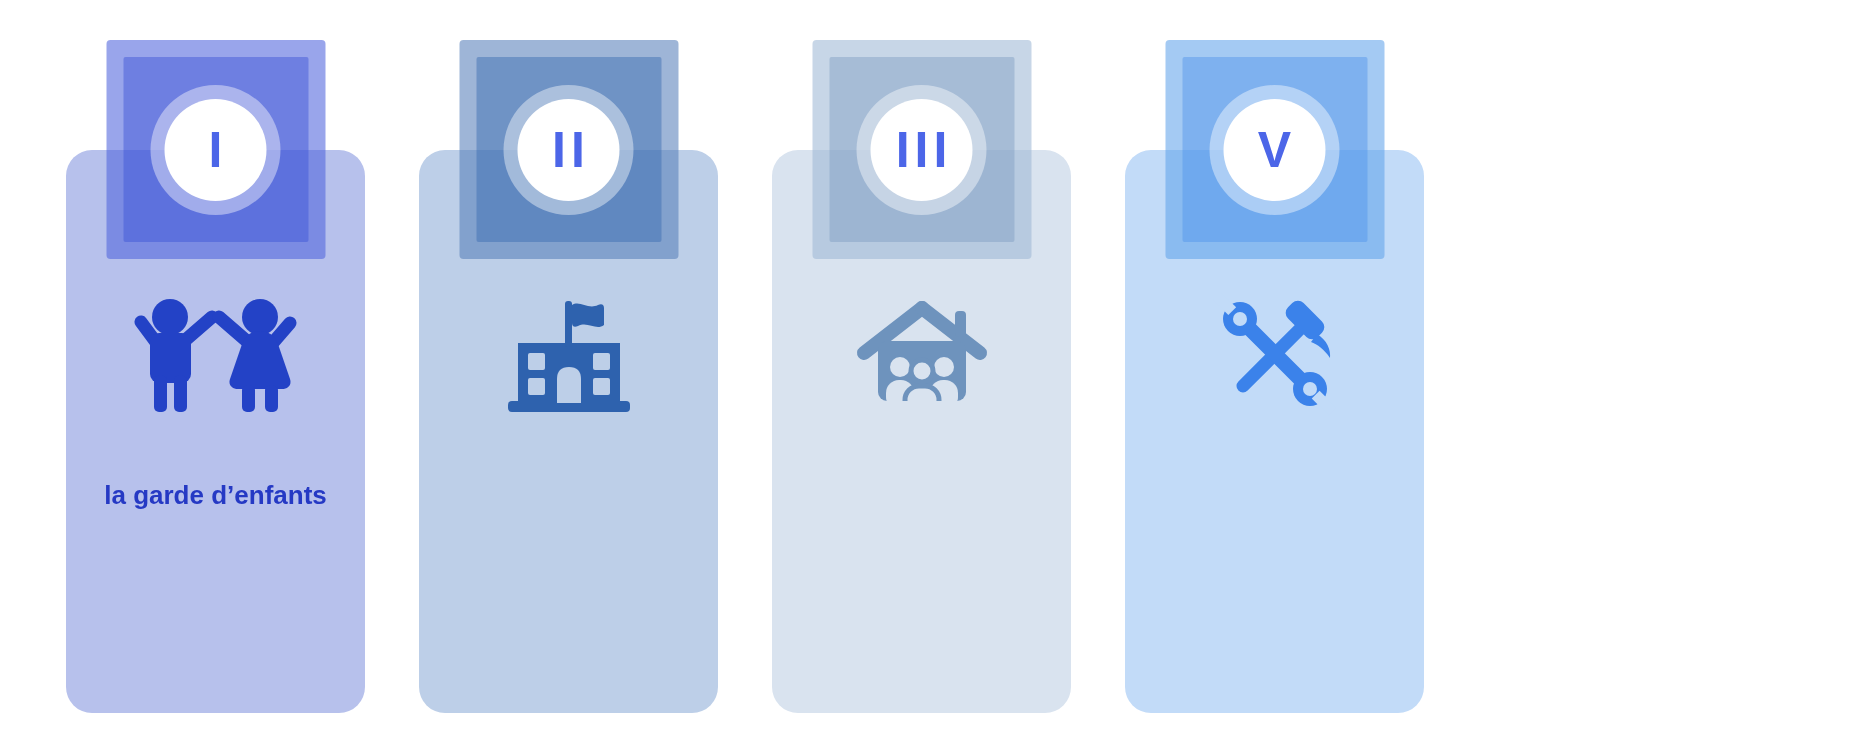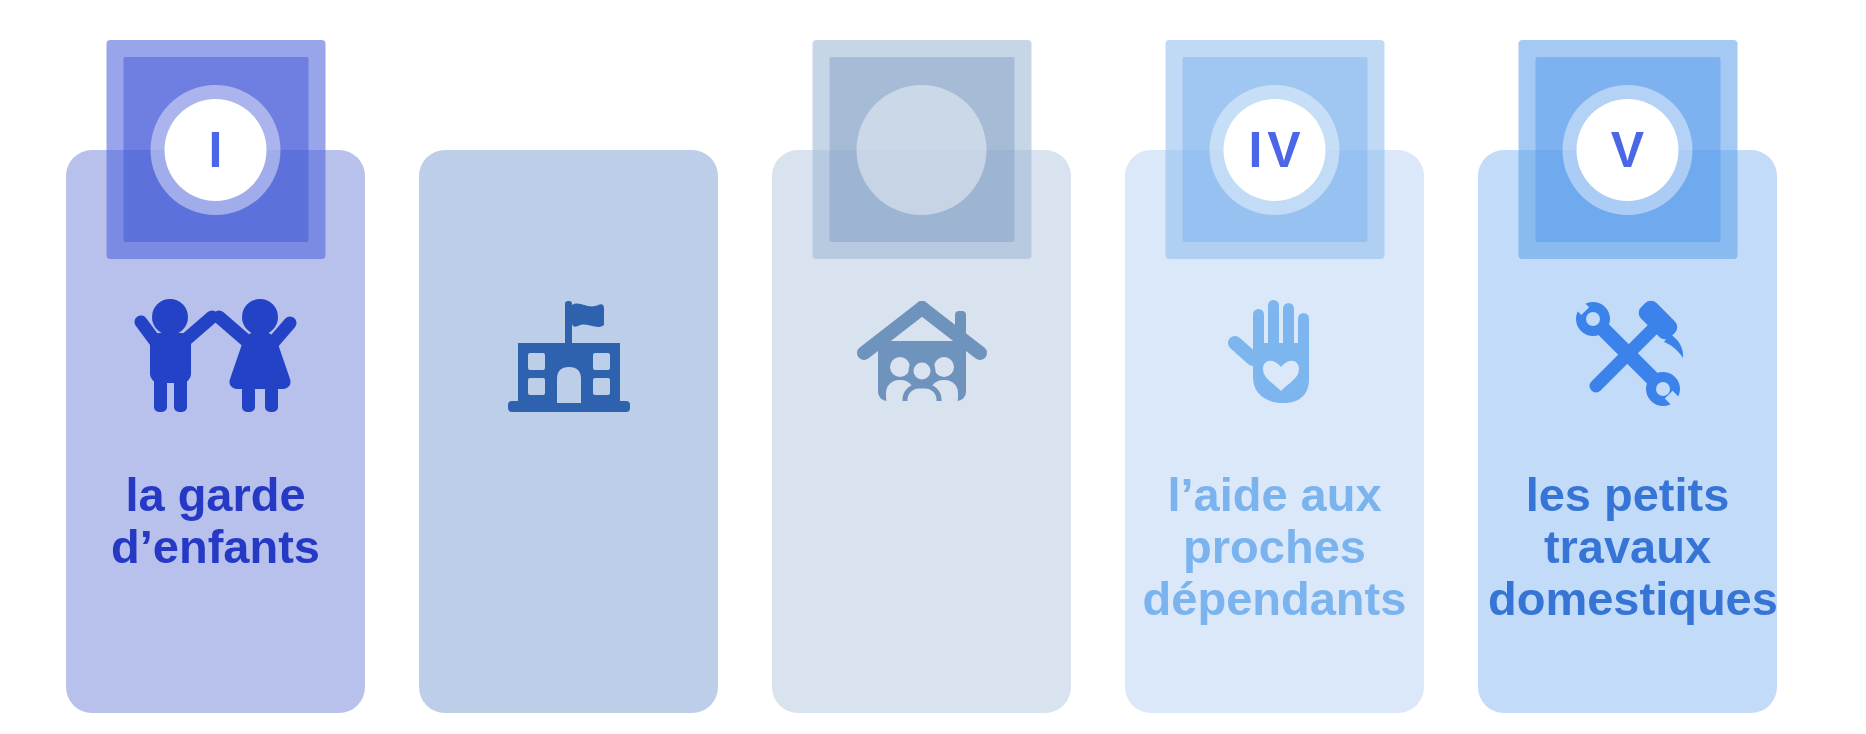--- a/index.html
+++ b/index.html
@@ -63,21 +63,21 @@
   }
   .icon-wrap{
     margin:145px auto 0;
     height:118px;
     display:flex;align-items:center;justify-content:center;
   }
   .label{
     margin:56px 10px 0;
     text-align:center;
     font-weight:700;
-    font-size:47px;
+    font-size:26px;
     line-height:52px;
     color:var(--label);
   }
 </style>
 </head>
 <body style="background: rgb(255, 255, 255);">
 
 <main class="row">
 
   <article class="card" style="--bg: #b7c1ec; --outer: rgba(80,100,220,0.58); --inner: rgba(58,83,214,0.46); --ring: rgba(255,255,255,0.42); --icon: #2342c6; --label: #2539c4; --numeral: #4c66e8;">
@@ -105,20 +105,27 @@
           <path d="M126 36 C114 36 110 44 107 52 L96 84 C94 90 98 94 104 94 L148 94 C154 94 158 90 156 84 L145 52 C142 44 138 36 126 36 Z"></path>
           <rect x="108" y="90" width="13" height="27" rx="5"></rect>
           <rect x="131" y="90" width="13" height="27" rx="5"></rect>
         </g>
       </svg>
     </div>
     <p class="label">la garde d’enfants</p>
   </article>
 
   <article class="card" style="--bg: #bdcfe8; --outer: rgba(88,128,186,0.58); --inner: rgba(56,106,176,0.46); --ring: rgba(255,255,255,0.42); --icon: #2e62ae; --label: #2e66b2; --numeral: #4c66e8;">
+    <div class="badge-outer">
+      <div class="badge-inner"></div>
+      <div class="badge-ring"></div>
+      <div class="badge-circle">
+        <span class="numeral">II</span>
+      </div>
+    </div>
     <div class="icon-wrap">
       <svg width="130" height="118" viewBox="0 0 130 118">
         <g fill="var(--icon)">
           <rect x="4" y="106" width="122" height="11" rx="4"></rect>
           <rect x="14" y="48" width="102" height="60"></rect>
           <rect x="61" y="6" width="7" height="46" rx="3"></rect>
           <path d="M68 10 C76 5 84 15 94 10 C98 8 100 10 100 13 L100 30 C92 36 84 26 74 31 C70 33 68 31 68 28 Z"></path>
         </g>
         <g fill="var(--bg)">
           <rect x="24" y="58" width="17" height="17" rx="2"></rect>
@@ -128,20 +135,23 @@
           <path d="M53 108 L53 84 Q53 72 65 72 Q77 72 77 84 L77 108 Z"></path>
         </g>
       </svg>
     </div>
   </article>
 
   <article class="card" style="--bg: #d9e3ef; --outer: rgba(158,184,213,0.58); --inner: rgba(126,158,194,0.46); --ring: rgba(255,255,255,0.42); --icon: #6e93bd; --label: #6e96c2; --numeral: #4c66e8;">
     <div class="badge-outer">
       <div class="badge-inner"></div>
       <div class="badge-ring"></div>
+      <div class="badge-circle">
+        <span class="numeral">III</span>
+      </div>
     </div>
     <div class="icon-wrap">
       <svg width="140" height="114" viewBox="0 0 140 114">
         <defs>
           <clipPath id="hbody">
               <rect x="26" y="44" width="88" height="60" rx="9"></rect>
             </clipPath>
         </defs>
         <g fill="var(--icon)">
           <g stroke="var(--icon)" stroke-width="14" stroke-linecap="round" fill="none">
@@ -158,43 +168,20 @@
             <circle cx="92" cy="70" r="10"></circle>
             <rect x="78" y="83" width="28" height="30" rx="13"></rect>
             <circle cx="70" cy="74" r="11" stroke="var(--icon)" stroke-width="5"></circle>
             <rect x="53" y="89" width="34" height="28" rx="14" stroke="var(--icon)" stroke-width="5"></rect>
           </g>
         </g>
       </svg>
     </div>
   </article>
 
-  <article class="card" style="--bg: #dae8fa; --outer: rgba(146,191,237,0.58); --inner: rgba(120,176,238,0.46); --ring: rgba(255,255,255,0.42); --icon: #7db6ef; --label: #7ab3ee; --numeral: #4c66e8;">
-    <div class="badge-outer">
-      <div class="badge-inner"></div>
-      <div class="badge-ring"></div>
-      <div class="badge-circle">
-        <span class="numeral">IV</span>
-      </div>
-    </div>
-    <div class="icon-wrap">
-      <svg width="104" height="118" viewBox="0 0 104 118">
-        <g fill="var(--icon)">
-          <rect x="30" y="14" width="11" height="48" rx="5.5"></rect>
-          <rect x="45" y="5" width="11" height="57" rx="5.5"></rect>
-          <rect x="60" y="8" width="11" height="54" rx="5.5"></rect>
-          <rect x="75" y="18" width="11" height="44" rx="5.5"></rect>
-          <path d="M30 64 L12 48" stroke="var(--icon)" stroke-width="14" stroke-linecap="round" fill="none"></path>
-          <path d="M30 48 H86 V84 C86 100 76 108 60 108 C42 108 30 98 30 82 Z"></path>
-        </g>
-        <path fill="var(--bg)" d="M58 96 C49 87 40 83 40 74 C40 67 46 64 52 67 C55 68.5 58 72 58 72 C58 72 61 68.5 64 67 C70 64 76 67 76 74 C76 83 67 87 58 96 Z"></path>
-      </svg>
-    </div>
-    <p class="label">l’aide aux proches dépendants</p>
-  </article>
 
   <article class="card" style="--bg: #c2dbf8; --outer: rgba(99,164,235,0.58); --inner: rgba(78,146,234,0.44); --ring: rgba(255,255,255,0.42); --icon: #3b82ea; --label: #3674d6; --numeral: #4c66e8;">
     <div class="badge-outer">
       <div class="badge-inner"></div>
       <div class="badge-ring"></div>
       <div class="badge-circle">
         <span class="numeral">V</span>
       </div>
     </div>
     <div class="icon-wrap">
@@ -214,16 +201,15 @@
           <g transform="rotate(-45 27 27)">
               <rect x="21.5" y="-8" width="11" height="24"></rect>
             </g>
           <circle cx="97" cy="97" r="7"></circle>
           <g transform="rotate(-45 97 97)">
               <rect x="91.5" y="105" width="11" height="24"></rect>
             </g>
         </g>
       </svg>
     </div>
-    <p class="label">les petits travaux domestiques</p>
   </article>
 
 </main>
 
 </body></html>

